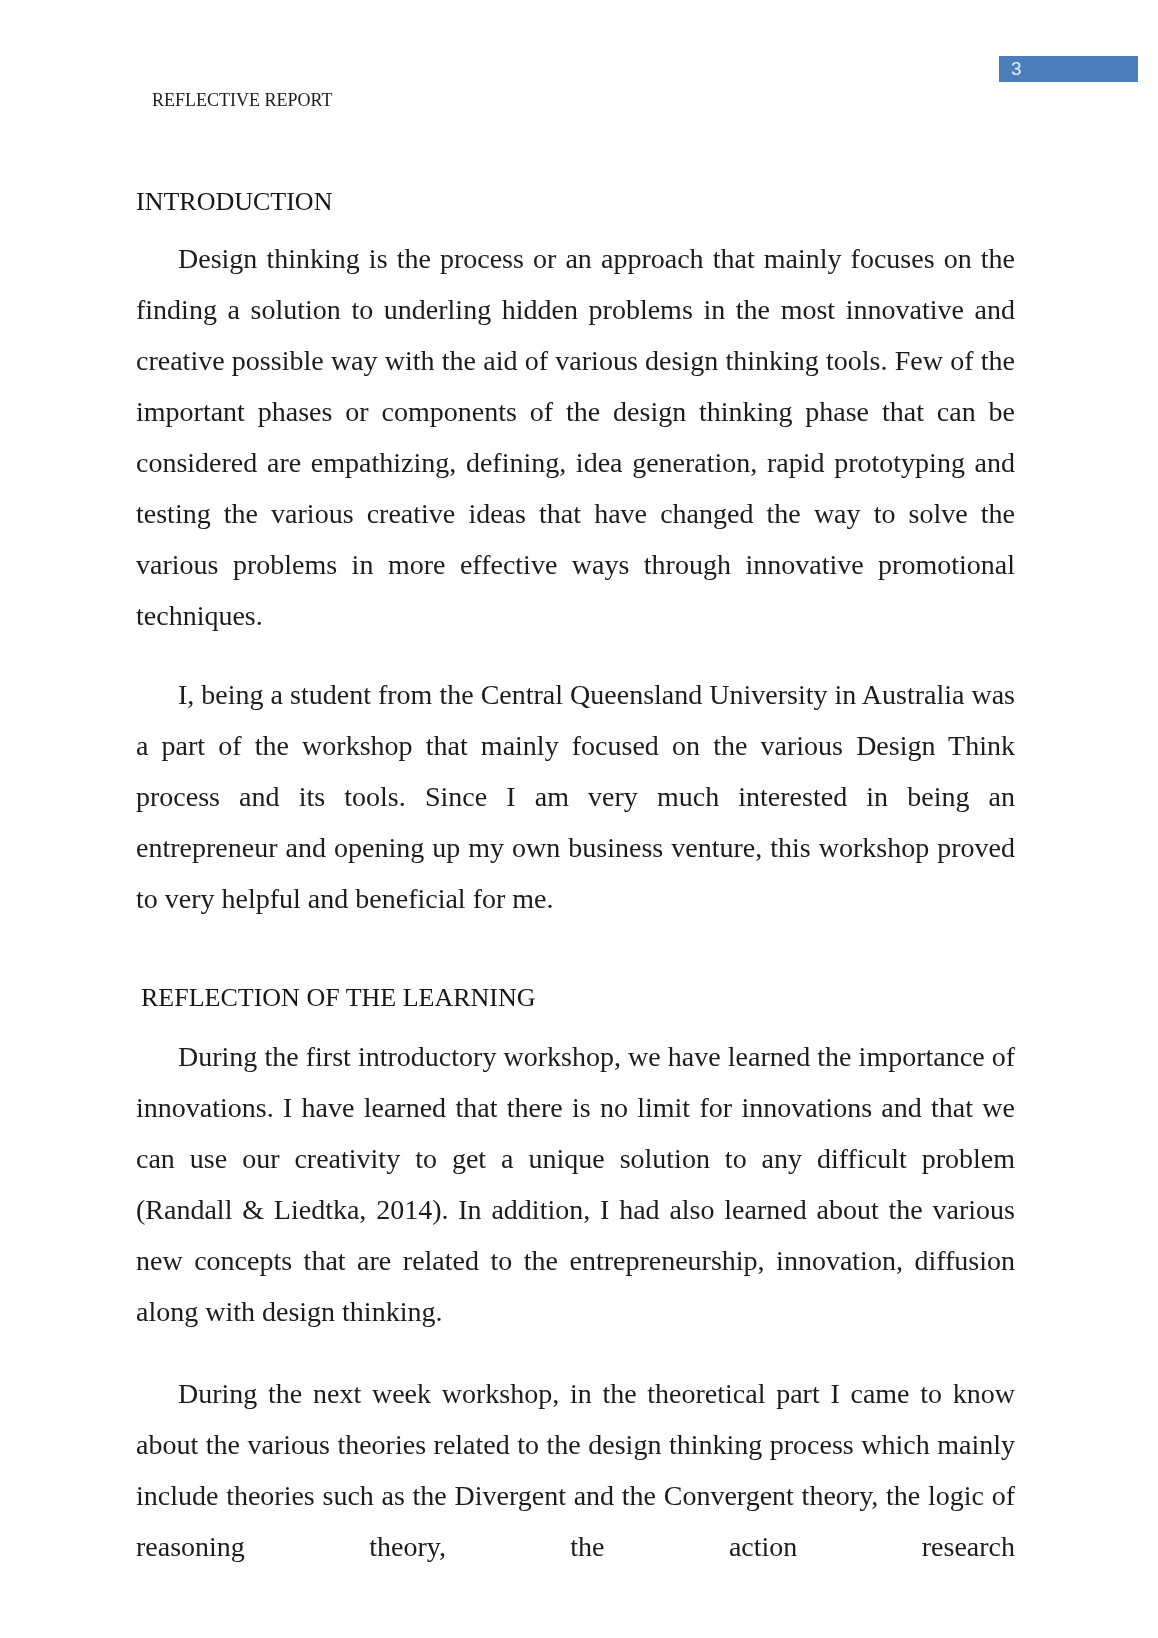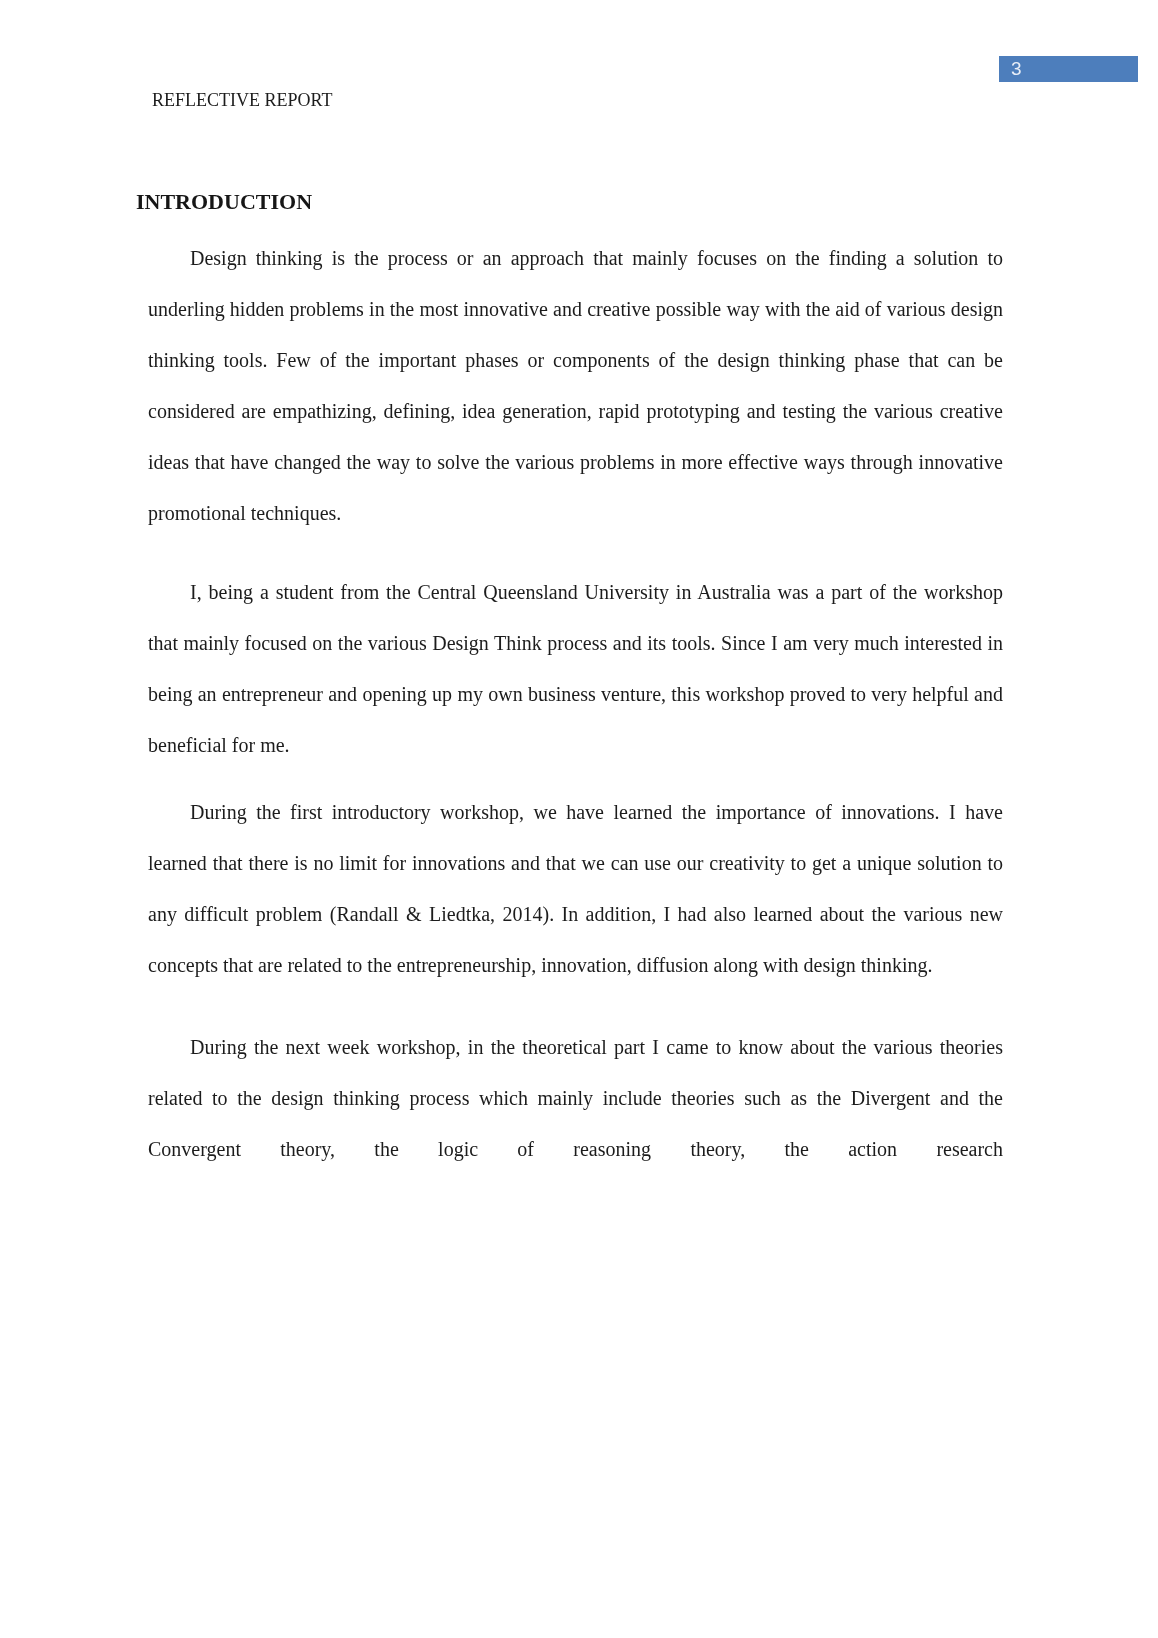--- a/index.html
+++ b/index.html
@@ -34,31 +34,31 @@
   }
   .running-header {
     margin-top: 86px;
     padding-left: 16px;
     font-size: 18px;
     line-height: 28px;
     font-weight: normal;
   }
   h1.heading {
     margin: 0;
-    font-size: 22px;
-    font-weight: bold;
+    font-size: 26px;
+    font-weight: normal;
     line-height: 34px;
     color: #161616;
   }
   #h-intro { margin-top: 71px; }
   #h-about { margin-top: 136px; }
   #h-reflection { margin-top: 57px; padding-left: 5px; }
   p.body-para {
-    margin: 12px;
-    font-size: 20px;
+    margin: 0;
+    font-size: 28px;
     line-height: 51px;
     text-align: justify;
     text-indent: 42px;
   }
   #para-intro { margin-top: 14px; }
   #para-about { margin-top: 28px; }
   #para-reflection-1 { margin-top: 16px; }
   #para-reflection-2 { margin-top: 31px; }
   .justify-last { text-align-last: justify; }
 </style>
@@ -73,18 +73,19 @@
 
   <div class="running-header">REFLECTIVE REPORT</div>
 
   <h1 class="heading" id="h-intro">INTRODUCTION</h1>
 
   <p class="body-para" id="para-intro">Design thinking is the process or an approach that mainly focuses on the finding a solution to underling hidden problems in the most innovative and creative possible way with the aid of various design thinking tools. Few of the important phases or components of the design thinking phase that can be considered are empathizing, defining, idea generation, rapid prototyping and testing the various creative ideas that have changed the way to solve the various problems in more effective ways through innovative promotional techniques.</p>
 
 
   <p class="body-para" id="para-about">I, being a student from the Central Queensland University in Australia was a part of the workshop that mainly focused on the various Design Think process and its tools. Since I am very much interested in being an entrepreneur and opening up my own business venture, this workshop proved to very helpful and beneficial for me.</p>
 
+  <h1 class="heading" id="h-reflection">REFLECTION OF THE LEARNING</h1>
 
   <p class="body-para" id="para-reflection-1">During the first introductory workshop, we have learned the importance of innovations. I have learned that there is no limit for innovations and that we can use our creativity to get a unique solution to any difficult problem (Randall &amp; Liedtka, 2014).  In addition, I had also learned about the various new concepts that are related to the entrepreneurship, innovation, diffusion along with design thinking.</p>
 
   <p class="body-para justify-last" id="para-reflection-2">During the next week workshop, in the theoretical part I came to know about the various theories related to the design thinking process which mainly include theories such  as the Divergent and the Convergent theory, the logic of reasoning theory, the action research</p>
 
 </div>
 
 </body></html>

